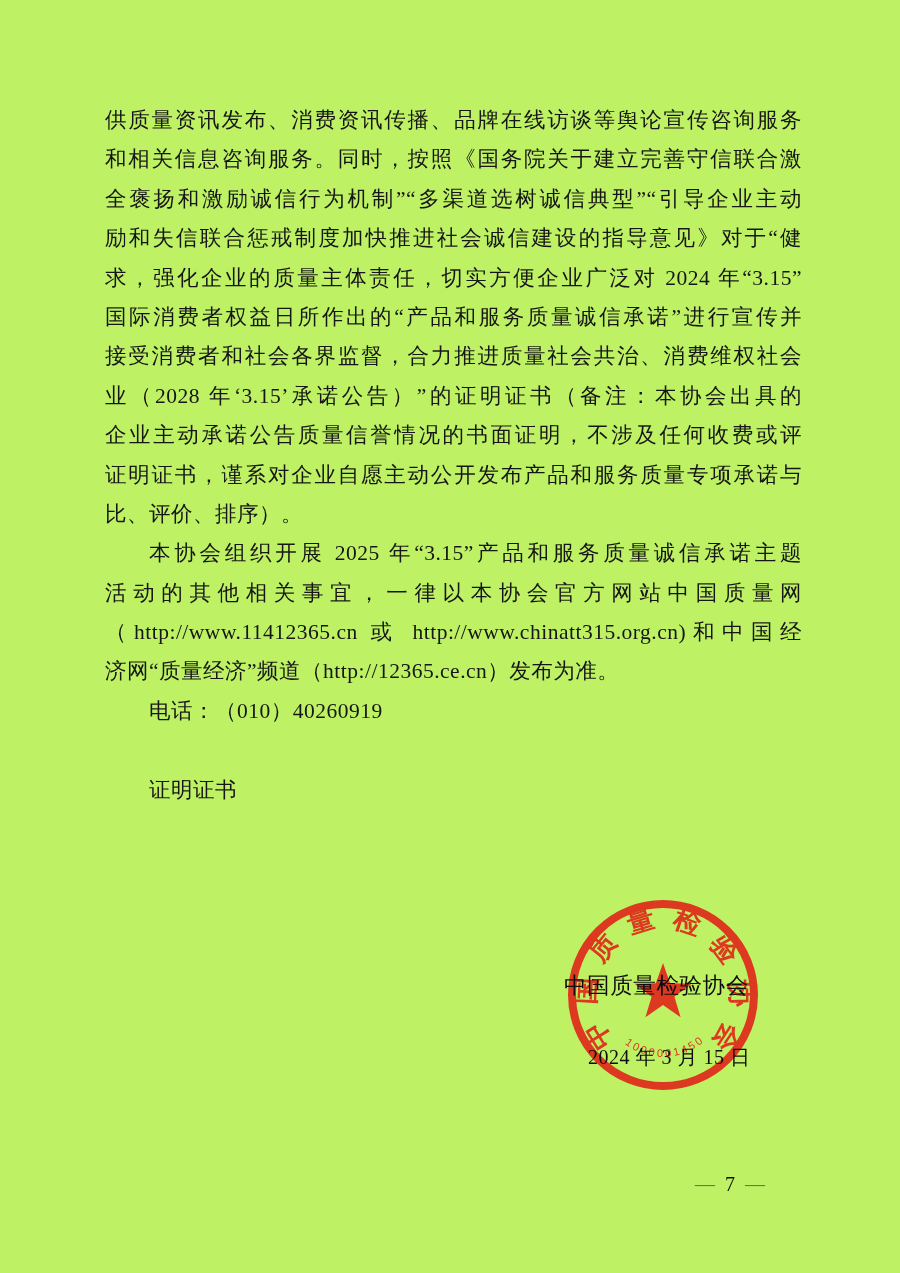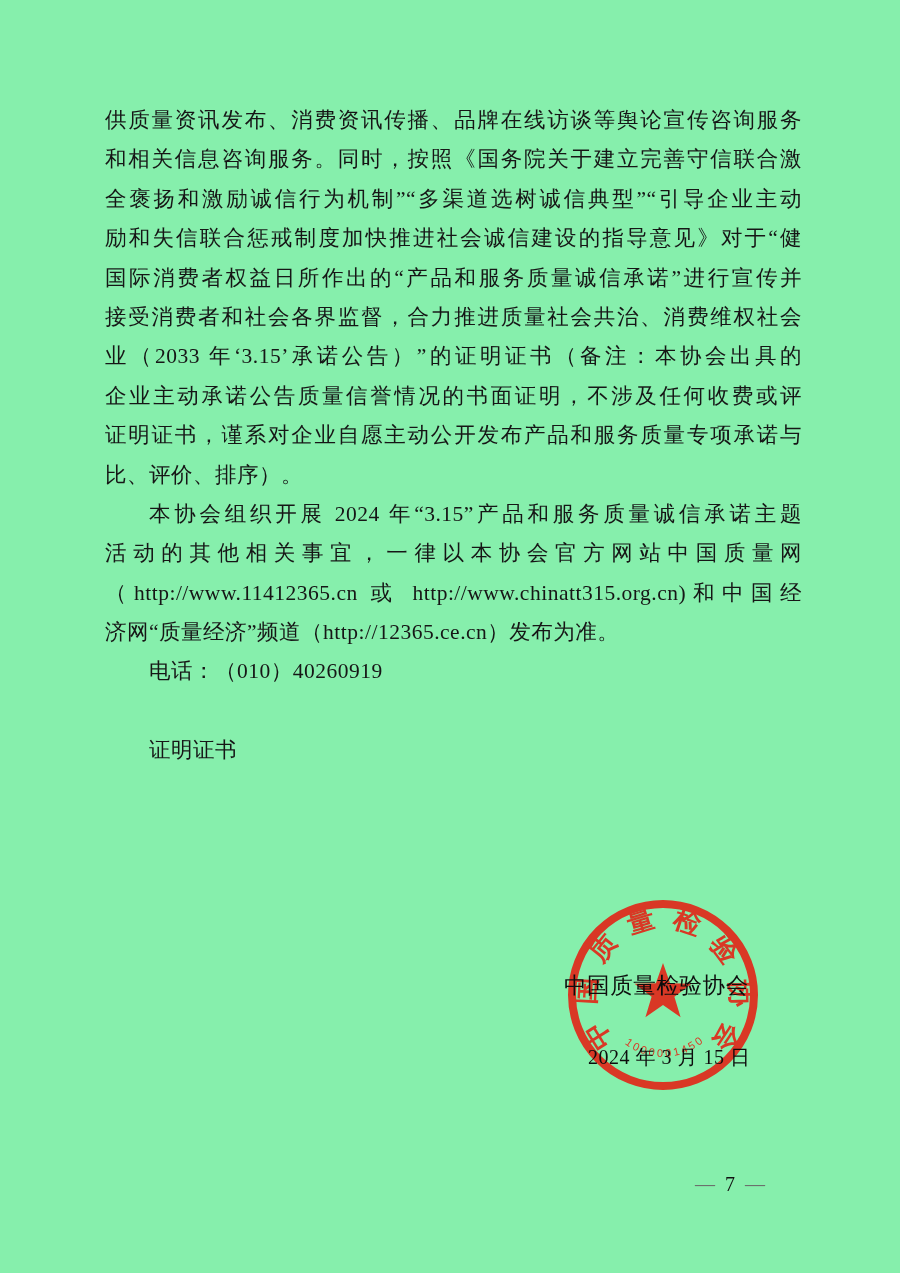--- a/index.html
+++ b/index.html
@@ -1,20 +1,20 @@
 <!DOCTYPE html>
 <html><head>
 <meta charset="utf-8">
 <style>
   html, body { margin: 0; padding: 0; background: #ffffff; }
   .page {
     position: relative;
     width: 900px;
     height: 1273px;
-    background: #86efac;
+    background: #bef264;
     overflow: hidden;
     font-family: "Liberation Serif", "DejaVu Serif", serif;
     color: #161616;
   }
   .body-text {
     position: absolute;
     left: 105px;
     top: 101px;
     width: 697px;
     font-size: 21.5px;
@@ -85,28 +85,29 @@
 </head>
 <body>
 
 <div class="page">
 
   <div class="body-text">
     <div class="line just">供质量资讯发布、消费资讯传播、品牌在线访谈等舆论宣传咨询服务</div>
     <div class="line just">和相关信息咨询服务。同时，按照《国务院关于建立完善守信联合激</div>
     <div class="line just">全褒扬和激励诚信行为机制”“多渠道选树诚信典型”“引导企业主动</div>
     <div class="line just">励和失信联合惩戒制度加快推进社会诚信建设的指导意见》对于“健</div>
+    <div class="line just">求，强化企业的质量主体责任，切实方便企业广泛对 2024 年“3.15”</div>
     <div class="line just">国际消费者权益日所作出的“产品和服务质量诚信承诺”进行宣传并</div>
     <div class="line just">接受消费者和社会各界监督，合力推进质量社会共治、消费维权社会</div>
-    <div class="line just">业（2033 年‘3.15’承诺公告）”的证明证书（备注：本协会出具的</div>
+    <div class="line just">业（2028 年‘3.15’承诺公告）”的证明证书（备注：本协会出具的</div>
     <div class="line just">企业主动承诺公告质量信誉情况的书面证明，不涉及任何收费或评</div>
     <div class="line just">证明证书，谨系对企业自愿主动公开发布产品和服务质量专项承诺与</div>
     <div class="line">比、评价、排序）。</div>
 
-    <div class="line just indent">本协会组织开展 2024 年“3.15”产品和服务质量诚信承诺主题</div>
+    <div class="line just indent">本协会组织开展 2025 年“3.15”产品和服务质量诚信承诺主题</div>
     <div class="line just">活动的其他相关事宜，一律以本协会官方网站中国质量网</div>
     <div class="line just">（http://www.11412365.cn 或 http://www.chinatt315.org.cn)和中国经</div>
     <div class="line">济网“质量经济”频道（http://12365.ce.cn）发布为准。</div>
 
     <div class="line indent">电话：（010）40260919</div>
 
     <div class="blank-line"></div>
 
     <div class="line indent">证明证书</div>
   </div>

